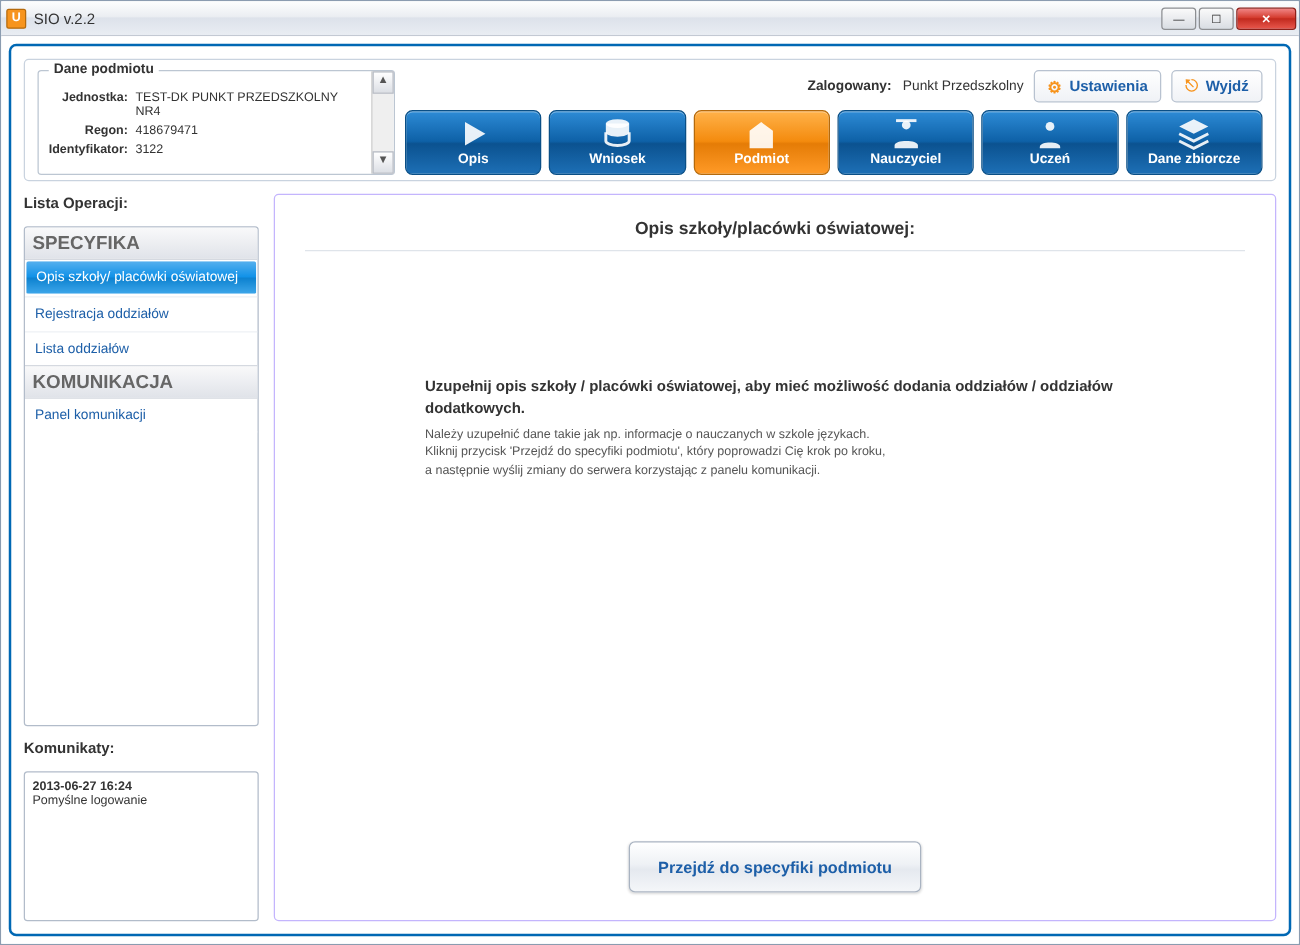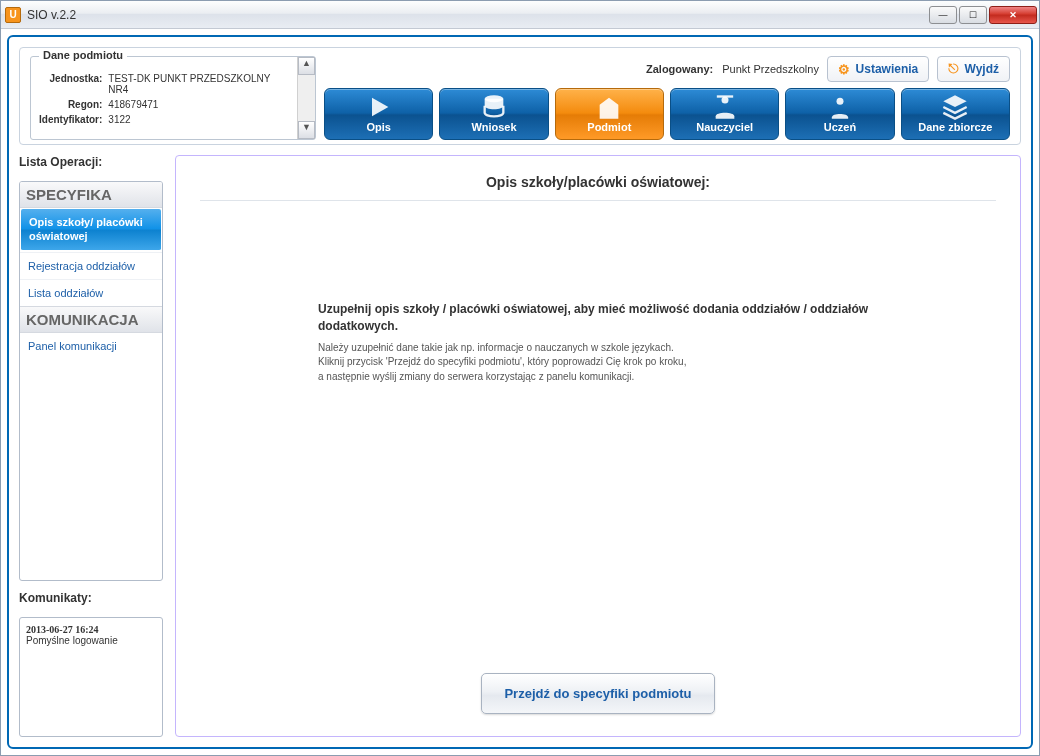--- a/index.html
+++ b/index.html
@@ -41,30 +41,30 @@
 .hbtn .hicon { color: #f7941d; font-size: 13px; }
 
 .tiles { display: flex; gap: 6px; flex: 1; align-items: stretch; }
 .tile { flex: 1; min-width: 70px; border-radius: 6px; border: 1px solid #0a4f86; background: linear-gradient(#2d8bd6, #0e61a7 48%, #0b5290 52%, #1d6fb5); color: #fff; display: flex; flex-direction: column; align-items: center; justify-content: flex-end; padding: 4px 2px 6px; font-weight: bold; font-size: 11px; box-shadow: inset 0 1px 0 rgba(255,255,255,.35); }
 .tile.active { background: linear-gradient(#ffb24a, #f48b0e 48%, #e57c06 52%, #ff9a27); border-color: #b56a0c; }
 .tile .ticon { flex: 1; display: flex; align-items: center; justify-content: center; width: 100%; }
 .tile svg { width: 28px; height: 28px; fill: rgba(255,255,255,.9); }
 
 
 .main { flex: 1; display: flex; gap: 12px; min-height: 0; }
-.left-col { width: 144px; display: flex; flex-direction: column; gap: 10px; }
+.left-col { width: 188px; display: flex; flex-direction: column; gap: 10px; }
 .panel-title { font-weight: bold; color: #333; font-size: 12px; margin-bottom: 2px; }
 .list-box { border: 1px solid #b2bcca; border-radius: 3px; background: #fff; flex: 1; overflow: hidden; }
 .sect-hdr { background: linear-gradient(#f9f9fa,#e0e3e9); color: #666; font-size: 15px; font-weight: bold; padding: 4px 6px; border-top: 1px solid #d5d9e0; border-bottom: 1px solid #d5d9e0; }
 .sect-hdr:first-child { border-top: none; }
 .op-item { padding: 6px 8px; color: #1d5fa8; font-size: 11px; border-bottom: 1px solid #ffffff; cursor: default; line-height: 1.3; }
 .op-item + .op-item { border-top: 1px solid #eef1f5; border-bottom: none; }
-.op-item.selected { background: linear-gradient(#55b0ee,#1192e8 48%, #0d82d0 52%, #3da6ea); color: #fff; font-weight: bold; border-radius: 2px; margin: 1px; }
+.op-item.selected { background: linear-gradient(#55b0ee,#1192e8 48%, #0d82d0 52%, #3da6ea); color: #fff; font-weight: normal; border-radius: 2px; margin: 1px; }
 .msgs-box { border: 1px solid #b2bcca; border-radius: 3px; background: #fff; min-height: 120px; padding: 6px; font-size: 10px; color: #333; }
-.msgs-box .ts { font-weight: bold; font-family: Liberation Serif, serif; }
+.msgs-box .ts { font-weight: bold; }
 
 .content { flex: 1; border: 1px solid #c4b5fd; border-radius: 4px; background: #fff; display: flex; flex-direction: column; padding: 18px 24px 18px; }
 .content h2 { text-align: center; font-size: 14px; color: #333; font-weight: bold; }
 .content .hr { height: 1px; background: #dfe4ea; margin: 10px 0 0; }
 .content .body { flex: 1; display: flex; flex-direction: column; align-items: flex-end; }
 .content .msg { margin: 100px auto 0; max-width: 560px; }
 .content .msg h3 { font-size: 12px; font-weight: bold; color: #333; line-height: 1.4; margin-bottom: 6px; }
 .content .msg p { font-size: 10px; color: #555; line-height: 1.45; }
 .content .action { text-align: center; padding: 10px 0 4px; }
 .bigbtn { display: inline-block; padding: 12px 22px; border: 1px solid #a9b3c1; border-radius: 5px; background: linear-gradient(#ffffff,#eef1f5 45%, #e5e9ef 55%, #f4f6f9); color: #1d5fa8; font-weight: bold; font-size: 13px; box-shadow: 0 1px 2px rgba(0,0,0,.15); }

